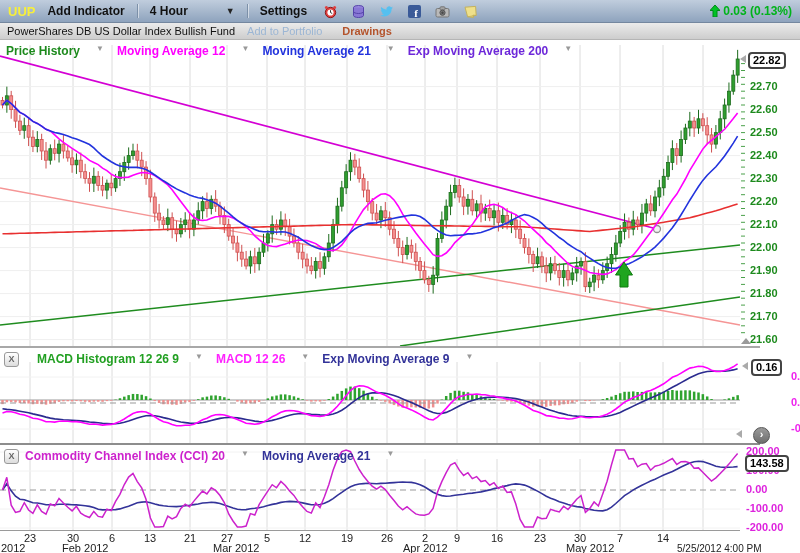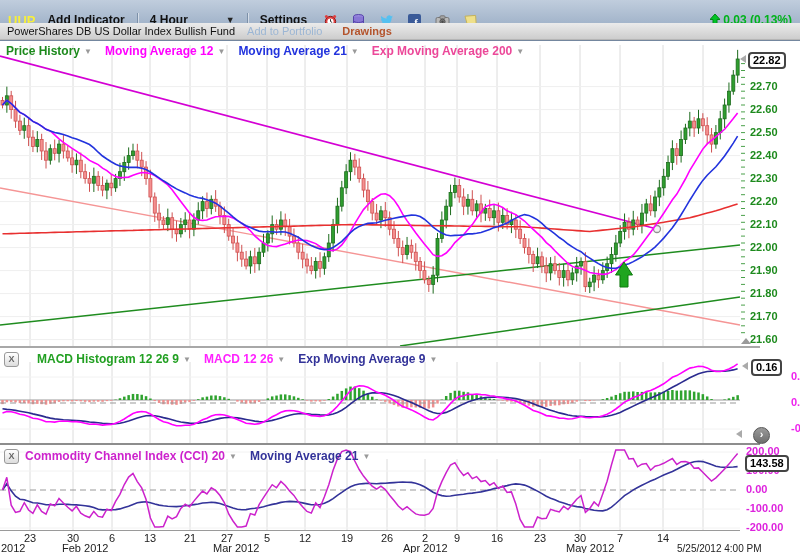--- a/index.html
+++ b/index.html
@@ -1,39 +1,39 @@
 <!DOCTYPE html>
 <html><head>
 <meta charset="utf-8">
 <style>
   html,body{margin:0;padding:0;background:#fff;}
   #app{position:relative;width:800px;height:553px;background:#fff;
        font-family:"Liberation Sans",sans-serif;overflow:hidden;}
   
-  .toolbar{position:absolute;left:0;top:0;width:800px;height:41px;
+  .toolbar{position:absolute;left:0;top:0;width:800px;height:23px;
     background:linear-gradient(#c0cddd,#8ea3bd);border-bottom:1px solid #74879f;
     display:flex;align-items:center;padding:0 8px;gap:12px;box-sizing:border-box;
     font-weight:bold;font-size:12px;color:#111;}
   .sym{color:#f7ef3c;font-size:13px;}
   .vsep{width:1px;height:14px;background:#7c90a8;box-shadow:1px 0 0 rgba(255,255,255,.5);}
   .tf-arrow{color:#222;font-size:9px;margin-left:26px;}
   .tb-icons{display:flex;gap:13px;align-items:center;margin-left:4px;}
   .icon{width:15px;height:15px;display:inline-block;}
   .change{margin-left:auto;color:#00b31a;font-size:12px;display:flex;align-items:center;gap:3px;}
   
   .symrow{position:absolute;left:0;top:23px;width:800px;height:16px;
     background:linear-gradient(#ebebeb,#cdcdcd);border-bottom:1px solid #b5b5b5;
     display:flex;align-items:center;padding:8px 7px;box-sizing:border-box;font-size:11px;color:#111;}
   .addport{color:#9cb6d4;margin-left:12px;}
   .drawings{color:#b4542c;margin-left:20px;font-weight:bold;}
   
   svg.chart{position:absolute;left:0;}
   .panel-header{position:absolute;display:flex;gap:13px;align-items:center;
     font-weight:bold;font-size:12px;z-index:4;}
-  .hdr-item{display:flex;align-items:center;gap:4px;cursor:pointer;}
+  .hdr-item{display:flex;gap:16px;cursor:pointer;}
   .arr{color:#999;font-size:8px;}
   .xbtn{position:absolute;left:4px;width:13px;height:13px;border:1px solid #999;border-radius:3px;
     background:linear-gradient(#fff,#ddd);color:#666;font:bold 9px "Liberation Sans",sans-serif;
     line-height:12px;text-align:center;z-index:4;}
   .axis-label{position:absolute;font-weight:bold;font-size:11px;z-index:3;}
   .lbl-price{color:#1d8a1d;text-align:right;}
   .lbl-macd{color:#ee22ee;padding-left:39px;}
   .lbl-cci{color:#dd22dd;}
   .value-box{position:absolute;background:#fff;border:2px solid #444;border-radius:4px;
     font-weight:bold;font-size:11px;color:#000;padding:0 3px;height:13px;line-height:13px;z-index:6;}
@@ -557,21 +557,21 @@
       </span>
     <span class="hdr-item">
       <span style="color: rgb(255, 0, 255);">Moving Average 12</span>
       <span class="arr">▼</span>
       </span>
     <span class="hdr-item">
       <span style="color: rgb(34, 51, 221);">Moving Average 21</span>
       <span class="arr">▼</span>
       </span>
     <span class="hdr-item">
-      <span style="color: #ec4899;">Exp Moving Average 200</span>
+      <span style="color: #6d28d9;">Exp Moving Average 200</span>
       <span class="arr">▼</span>
       </span>
   </div>
   <div class="value-box" style="left:748px;top:52px">22.82</div>
   <span class="tri-left" style="left:740px;top:55px"></span>
   <span class="tri-up" style="left:741px;top:338px"></span>
   <div class="sep" style="top:346px;height:2px"></div>
 
   <svg id="svg-macd" class="chart" width="748" height="94" style="top:349px">
       <line x1="30" y1="13" x2="30" y2="94" stroke="#dcdcdc"></line>

